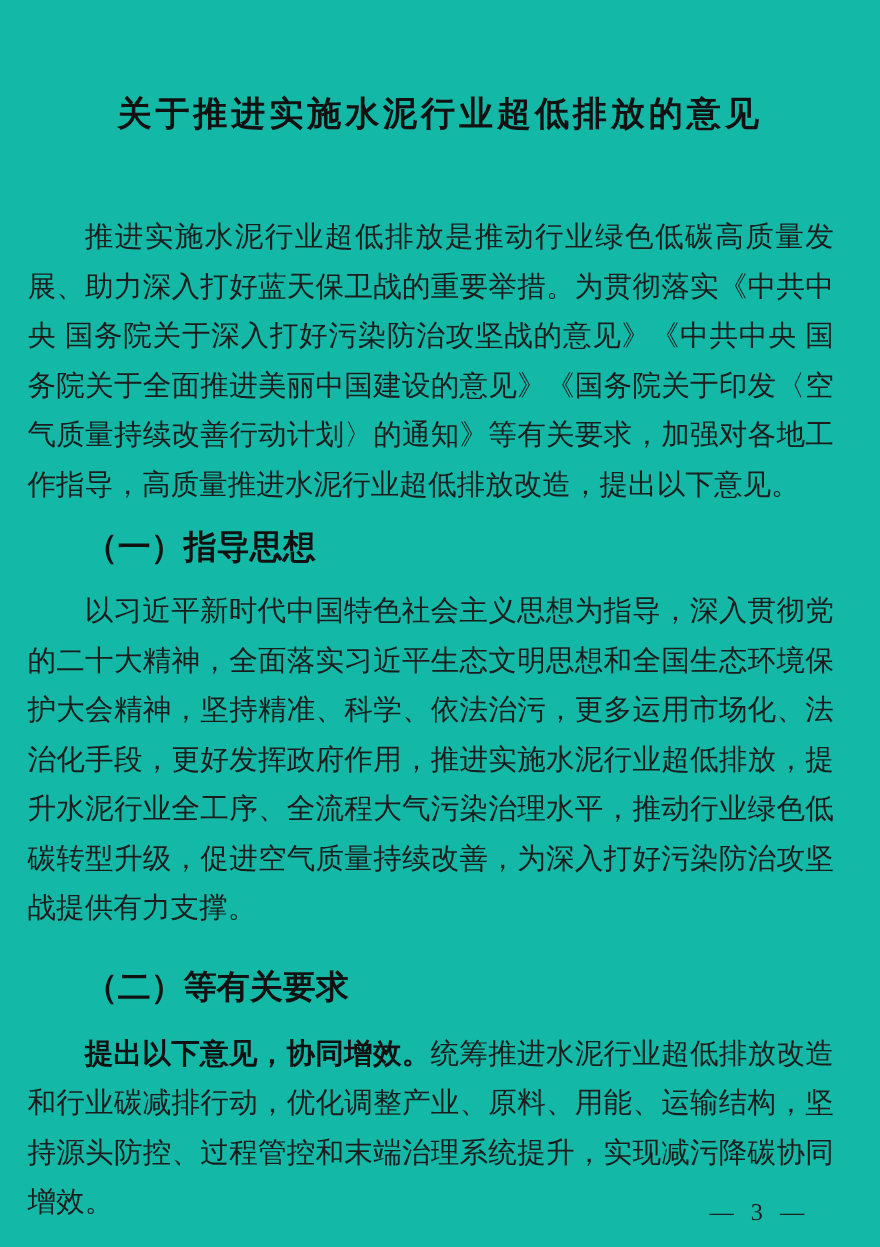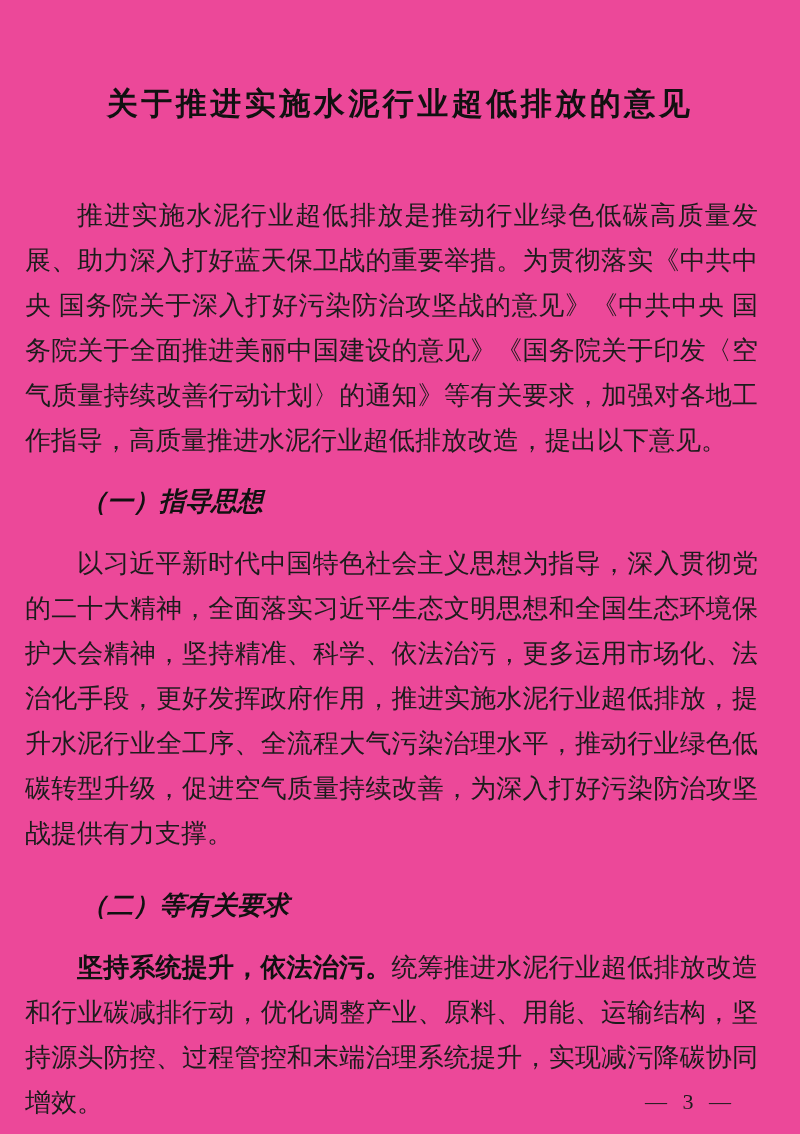--- a/index.html
+++ b/index.html
@@ -1,20 +1,20 @@
 <!DOCTYPE html>
 <html><head>
 <meta charset="utf-8">
 <style>
   html, body { margin: 0; padding: 0; }
   .page {
     position: relative;
     width: 800px;
     height: 1134px;
-    background: #ec4899;
+    background: #14b8a6;
     overflow: hidden;
     color: #1c1c1c;
     box-sizing: border-box;
   }
   .doc-title {
     padding-top: 62px;
     text-align: center;
     font-family: "Liberation Sans", sans-serif;
     font-weight: bold;
     font-size: 31px;
@@ -38,28 +38,27 @@
   .heading-l1 {
     margin: 25px 0 0 0;
     text-indent: 2em;
     font-family: "Liberation Sans", sans-serif;
     font-weight: bold;
     font-size: 26px;
     line-height: 46px;
     color: #111;
   }
   .heading-l2 {
-    margin: 16px;
+    margin: 4px;
     text-indent: 2em;
     font-family: "Liberation Serif", serif;
     font-weight: bold;
-    font-size: 26px;
+    font-size: 30px;
     line-height: 46px;
     color: #111;
-    font-style: italic;
   }
   .heading-l2.spaced { margin-top: 27px; }
   .principle { margin-top: 14px; }
   .lead {
     font-weight: bold;
     color: #111;
   }
   .page-number {
     position: absolute;
     top: 1089px;
@@ -82,21 +81,21 @@
 
     <p class="para">推进实施水泥行业超低排放是推动行业绿色低碳高质量发展、助力深入打好蓝天保卫战的重要举措。为贯彻落实《中共中央 国务院关于深入打好污染防治攻坚战的意见》《中共中央 国务院关于全面推进美丽中国建设的意见》《国务院关于印发〈空气质量持续改善行动计划〉的通知》等有关要求，加强对各地工作指导，高质量推进水泥行业超低排放改造，提出以下意见。</p>
 
 
     <h3 class="heading-l2">（一）指导思想</h3>
 
     <p class="para">以习近平新时代中国特色社会主义思想为指导，深入贯彻党的二十大精神，全面落实习近平生态文明思想和全国生态环境保护大会精神，坚持精准、科学、依法治污，更多运用市场化、法治化手段，更好发挥政府作用，推进实施水泥行业超低排放，提升水泥行业全工序、全流程大气污染治理水平，推动行业绿色低碳转型升级，促进空气质量持续改善，为深入打好污染防治攻坚战提供有力支撑。</p>
 
     <h3 class="heading-l2 spaced">（二）等有关要求</h3>
 
-    <p class="para principle"><span class="lead">坚持系统提升，依法治污。</span><span>统筹推进水泥行业超低排放改造和行业碳减排行动，优化调整产业、原料、用能、运输结构，坚持源头防控、过程管控和末端治理系统提升，实现减污降碳协同增效。</span></p>
+    <p class="para principle"><span class="lead">提出以下意见，协同增效。</span><span>统筹推进水泥行业超低排放改造和行业碳减排行动，优化调整产业、原料、用能、运输结构，坚持源头防控、过程管控和末端治理系统提升，实现减污降碳协同增效。</span></p>
 
     <p class="para principle"></p>
 
   </div>
 
   <div class="page-number">— 3 —</div>
 
 </div>
 
 </body></html>

